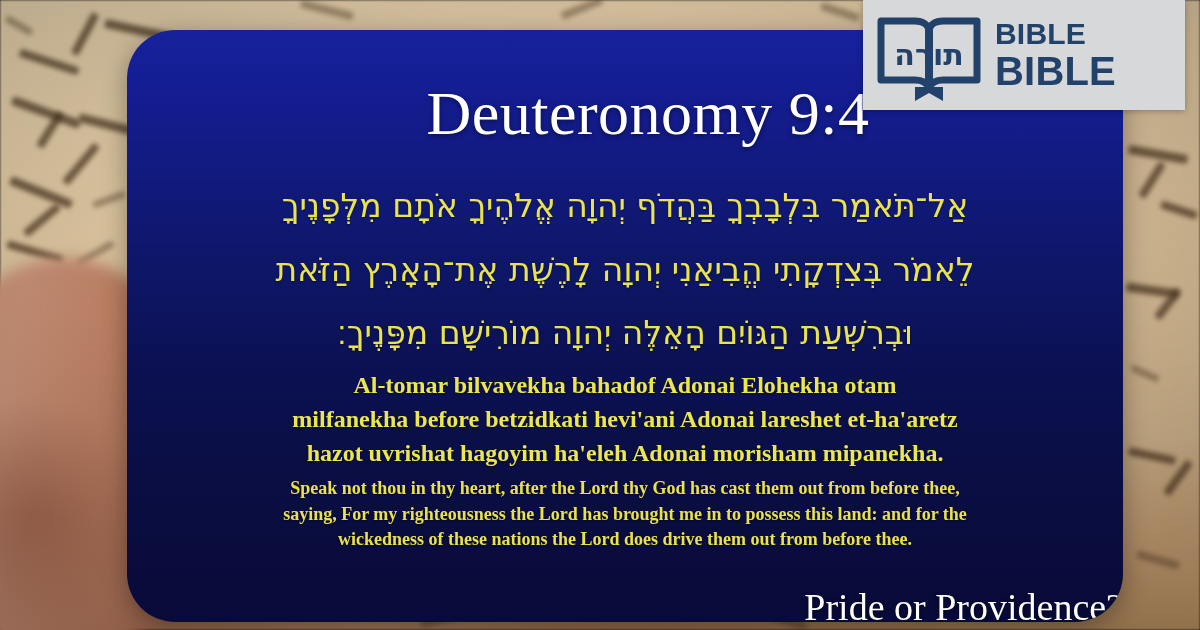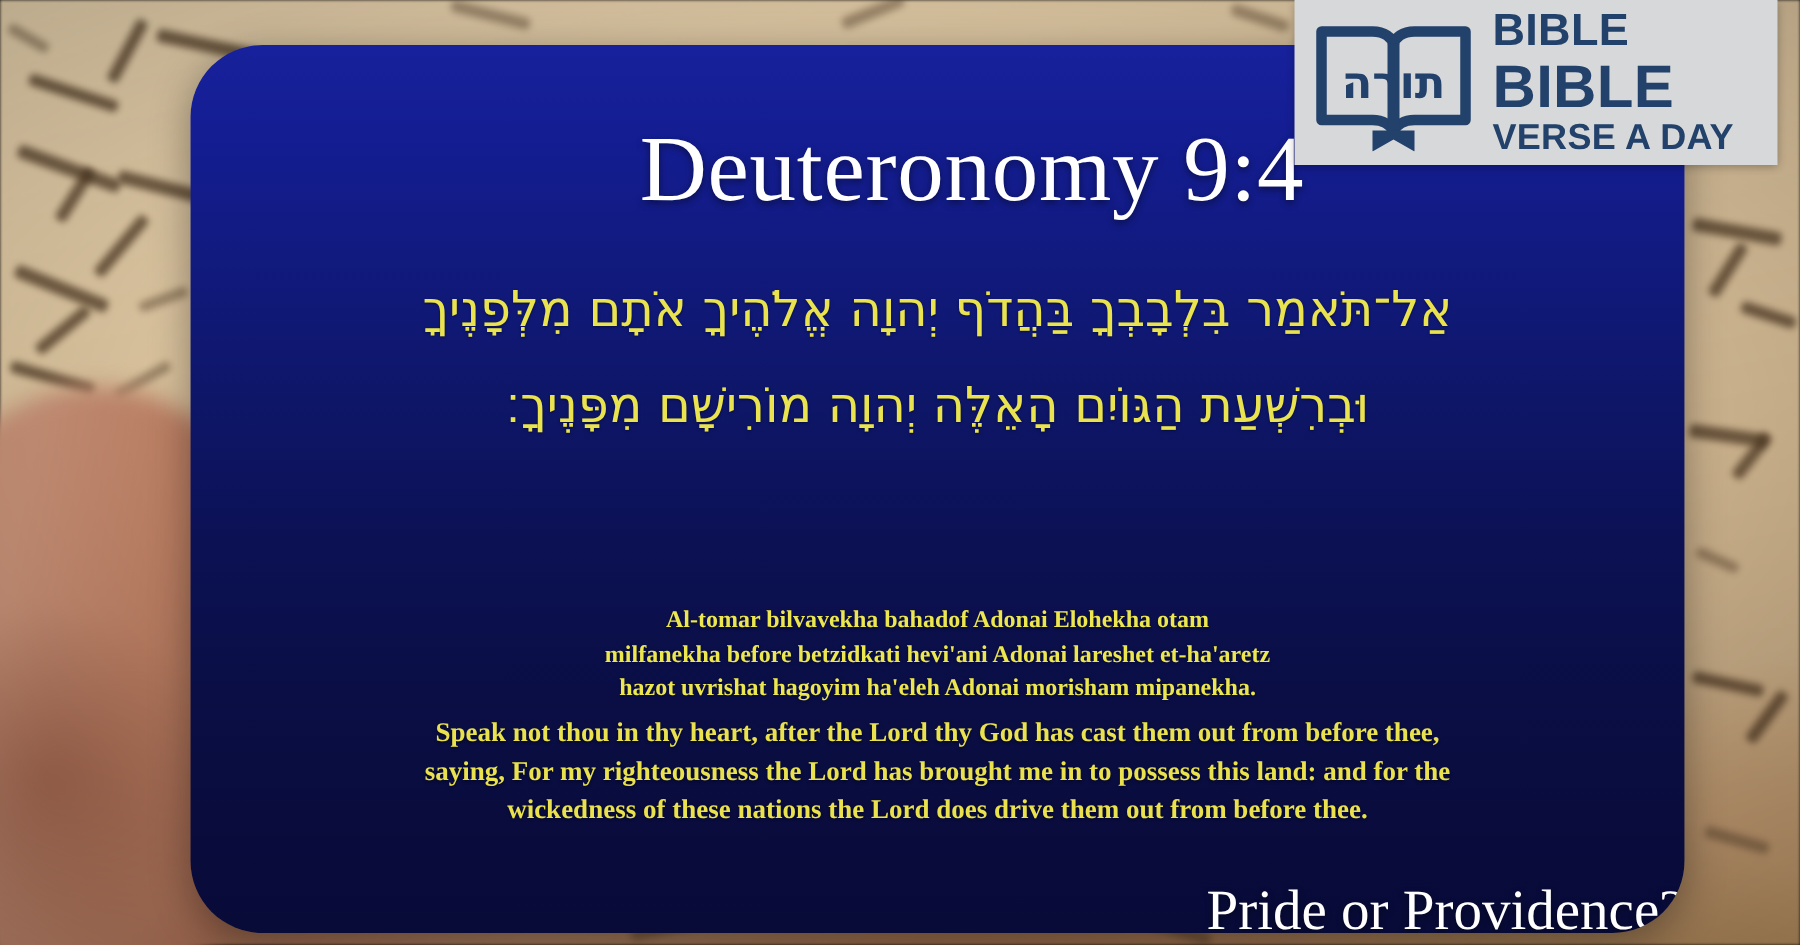--- a/index.html
+++ b/index.html
@@ -104,25 +104,24 @@
     text-shadow: 0 1px 2px rgba(0,0,0,0.4);
   }
   .hebrew .hline { display: block; white-space: nowrap; text-align: center; }
 
   .translit {
     position: absolute;
     left: 112px; right: 112px;
     top: 338px;
     text-align: center;
     color: #ece64f;
-    font-size: 16px;
+    font-size: 24px;
     font-weight: bold;
     line-height: 1.42;
     text-shadow: 0 1px 2px rgba(0,0,0,0.4);
-    margin-top: 35px;
   }
   .translit .tline { display: block; }
 
   .translation {
     position: absolute;
     left: 150px; right: 150px;
     top: 446px;
     text-align: center;
     color: #e9e14d;
     font-size: 18px;
@@ -211,20 +210,21 @@
 
   <div class="finger"></div>
   <div class="vignette"></div>
 
   <div class="card">
 
     <div class="verse-title">Deuteronomy 9:4</div>
 
     <div class="hebrew">
       <span class="hline">אַל־תֹּאמַר בִּלְבָבְךָ בַּהֲדֹף יְהוָה אֱלֹהֶיךָ אֹתָם מִלְּפָנֶיךָ</span>
+      <span class="hline">לֵאמֹר בְּצִדְקָתִי הֱבִיאַנִי יְהוָה לָרֶשֶׁת אֶת־הָאָרֶץ הַזֹּאת</span>
       <span class="hline">וּבְרִשְׁעַת הַגּוֹיִם הָאֵלֶּה יְהוָה מוֹרִישָׁם מִפָּנֶיךָ׃</span>
     </div>
 
     <div class="translit">
       <span class="tline">Al-tomar bilvavekha bahadof Adonai Elohekha otam</span>
       <span class="tline">milfanekha before betzidkati hevi'ani Adonai lareshet et-ha'aretz</span>
       <span class="tline">hazot uvrishat hagoyim ha'eleh Adonai morisham mipanekha.</span>
     </div>
 
     <div class="translation">Speak not thou in thy heart, after the Lord thy God has cast them out from before thee, saying, For my righteousness the Lord has brought me in to possess this land: and for the wickedness of these nations the Lord does drive them out from before thee.</div>
@@ -236,17 +236,16 @@
     <svg class="logo-mark" viewBox="0 0 104 92">
       <path d="M4 12 h34 c8 0 13 4 14 9 v58 c-2-5-7-8-14-8 H4 Z" fill="#d7d8d9" stroke="#22416b" stroke-width="7" stroke-linejoin="round"></path>
       <path d="M100 12 H66 c-8 0-13 4-14 9 v58 c2-5 7-8 14-8 h34 Z" fill="#d7d8d9" stroke="#22416b" stroke-width="7" stroke-linejoin="round"></path>
       <rect x="48" y="20" width="8" height="58" fill="#22416b"></rect>
       <path d="M38 78 h28 v14 l-14-8 -14 8 Z" fill="#22416b"></path>
       <text x="52" y="56" text-anchor="middle" font-family="'DejaVu Sans','Liberation Sans',sans-serif" font-size="30" font-weight="bold" fill="#22416b" direction="rtl">תורה</text>
     </svg>
     <div class="logo-text">
       <span class="l1">BIBLE</span>
       <span class="l2">BIBLE</span>
-      <span class="l3">VERSE A DAY</span>
     </div>
   </div>
 
 </div>
 
 </body></html>

